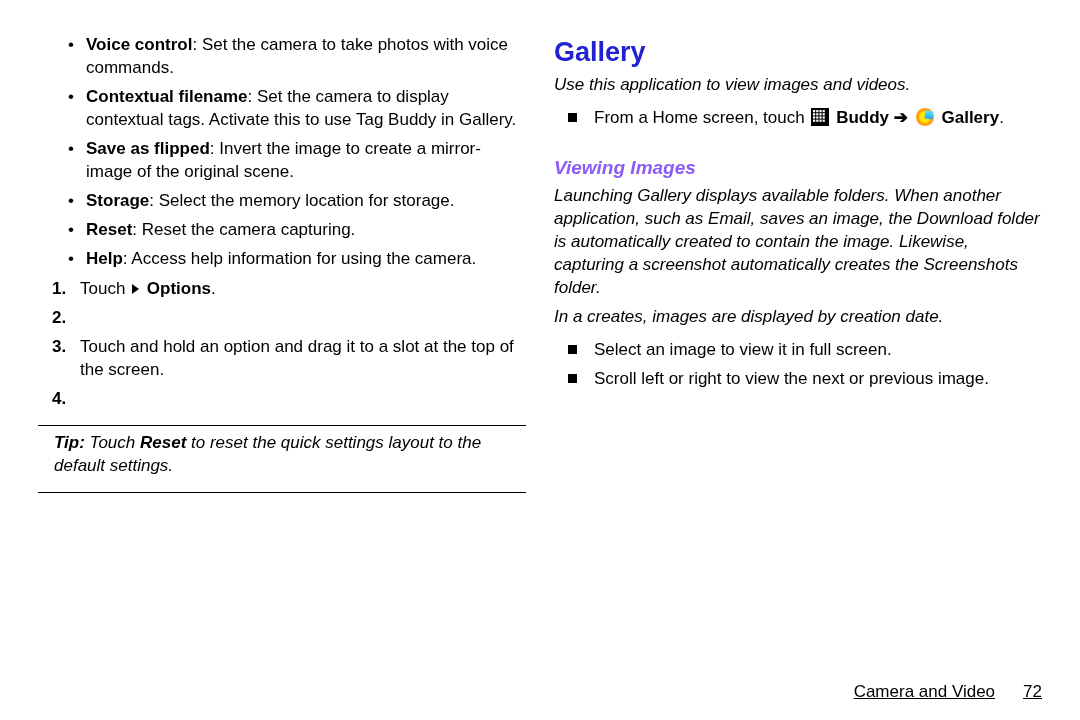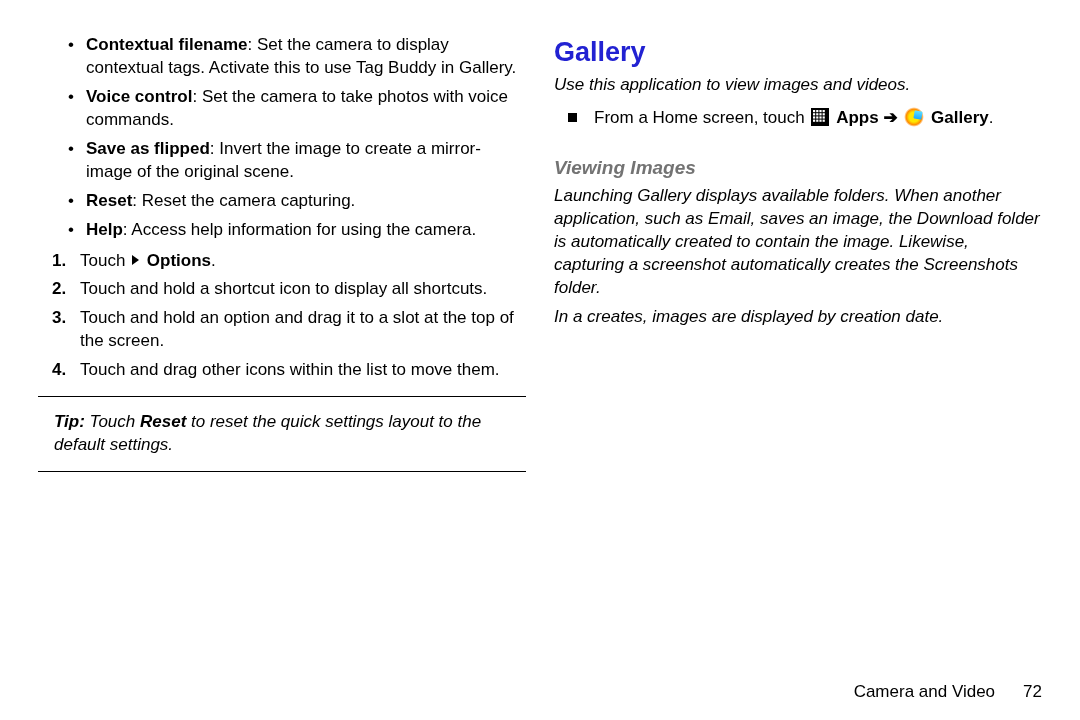--- a/index.html
+++ b/index.html
@@ -39,39 +39,38 @@
   .bullets li::before {
     content: "•";
     position: absolute;
     left: -4px;
     top: 0;
     font-size: 17px;
     line-height: 1.35;
   }
   .bold { font-weight: bold; }
   .h3 {
-    color: #737373;
+    color: #8b5cf6;
     font-weight: bold;
     font-style: italic;
     font-size: 19px;
     margin: 12px 0 4px 0;
   }
   .h2 {
     color: #2222d2;
     font-weight: bold;
     font-size: 27px;
     margin: 0 0 4px 0;
   }
   .para {
     margin: 0 0 6px 0;
     font-style: italic;
   }
   .indent {
     padding-left: 16px;
-    margin-top: 8px;
   }
   .numlist {
     list-style: none;
     padding: 0 0 0 14px;
     margin: 2px 0 0 0;
   }
   .numlist li {
     display: flex;
     gap: 10px;
     margin-bottom: 6px;
@@ -104,20 +103,21 @@
     background: #000;
   }
   .footer {
     margin-top: auto;
     display: flex;
     justify-content: flex-end;
     align-items: center;
     gap: 28px;
     padding-bottom: 16px;
     font-size: 17px;
+    text-decoration: underline;
   }
   .chevron {
     display: inline-block;
     width: 0; height: 0;
     border-top: 5px solid transparent;
     border-bottom: 5px solid transparent;
     border-left: 7px solid #000;
     vertical-align: middle;
     margin: 0 3px 2px 2px;
   }
@@ -155,55 +155,56 @@
   }
 </style>
 </head>
 <body>
 
 <div class="page">
 
   <div class="col">
     <ul class="bullets">
       <li>
+        <span class="bold">Voice control</span><span>: Set the camera to take photos with voice commands.</span>
+      </li>
+      <li>
         <span class="bold">Contextual filename</span><span>: Set the camera to display contextual tags. Activate this to use Tag Buddy in Gallery.</span>
       </li>
       <li>
-        <span class="bold">Voice control</span><span>: Set the camera to take photos with voice commands.</span>
-      </li>
-      <li>
         <span class="bold">Save as flipped</span><span>: Invert the image to create a mirror-image of the original scene.</span>
+      </li>
+      <li>
+        <span class="bold">Storage</span><span>: Select the memory location for storage.</span>
       </li>
       <li>
         <span class="bold">Reset</span><span>: Reset the camera capturing.</span>
       </li>
       <li>
         <span class="bold">Help</span><span>: Access help information for using the camera.</span>
       </li>
     </ul>
 
 
     <ol class="numlist">
       <li>
         <span class="num">1.</span>
         <span>
           <span>Touch </span><span class="chevron"></span> <span class="bold">Options</span><span>.</span>
         </span>
       </li>
       <li>
         <span class="num">2.</span>
-        <span>Touch and hold a shortcut icon to display all shortcuts.</span>
       </li>
       <li>
         <span class="num">3.</span>
         <span>Touch and hold an option and drag it to a slot at the top of the screen.</span>
       </li>
       <li>
         <span class="num">4.</span>
-        <span>Touch and drag other icons within the list to move them.</span>
       </li>
     </ol>
 
     <hr class="rule">
     <p class="para indent">
       <span class="bold">Tip:</span><span> Touch </span><span class="bold">Reset</span><span> to reset the quick settings layout to the default settings.</span>
     </p>
     <hr class="rule">
   </div>
 
@@ -227,28 +228,38 @@
                 <rect x="11.6" y="5.2" width="2.2" height="2.2"></rect>
                 <rect x="2" y="8.4" width="2.2" height="2.2"></rect>
                 <rect x="5.2" y="8.4" width="2.2" height="2.2"></rect>
                 <rect x="8.4" y="8.4" width="2.2" height="2.2"></rect>
                 <rect x="11.6" y="8.4" width="2.2" height="2.2"></rect>
                 <rect x="2" y="11.6" width="2.2" height="2.2"></rect>
                 <rect x="5.2" y="11.6" width="2.2" height="2.2"></rect>
                 <rect x="8.4" y="11.6" width="2.2" height="2.2"></rect>
                 <rect x="11.6" y="11.6" width="2.2" height="2.2"></rect>
               </g>
-            </svg></span> <span class="bold">Apps</span><span class="arrow"> ➔ </span><span class="gallery-icon"></span> <span class="bold">Gallery</span><span>.</span>
+            </svg></span> <span class="bold">Buddy</span><span class="arrow"> ➔ </span><span class="gallery-icon"></span> <span class="bold">Gallery</span><span>.</span>
       </li>
     </ul>
 
     <div class="h3">Viewing Images</div>
     <p class="para">Launching Gallery displays available folders. When another application, such as Email, saves an image, the Download folder is automatically created to contain the image. Likewise, capturing a screenshot automatically creates the Screenshots folder.</p>
 
     <p class="para">In a creates, images are displayed by creation date.</p>
+    <ul class="sqlist">
+      <li>
+        <span class="sq"></span>
+        <span>Select an image to view it in full screen.</span>
+      </li>
+      <li>
+        <span class="sq"></span>
+        <span>Scroll left or right to view the next or previous image.</span>
+      </li>
+    </ul>
 
     <div class="footer">
       <span>Camera and Video</span>
       <span>72</span>
     </div>
   </div>
 
 </div>
 
 </body></html>

